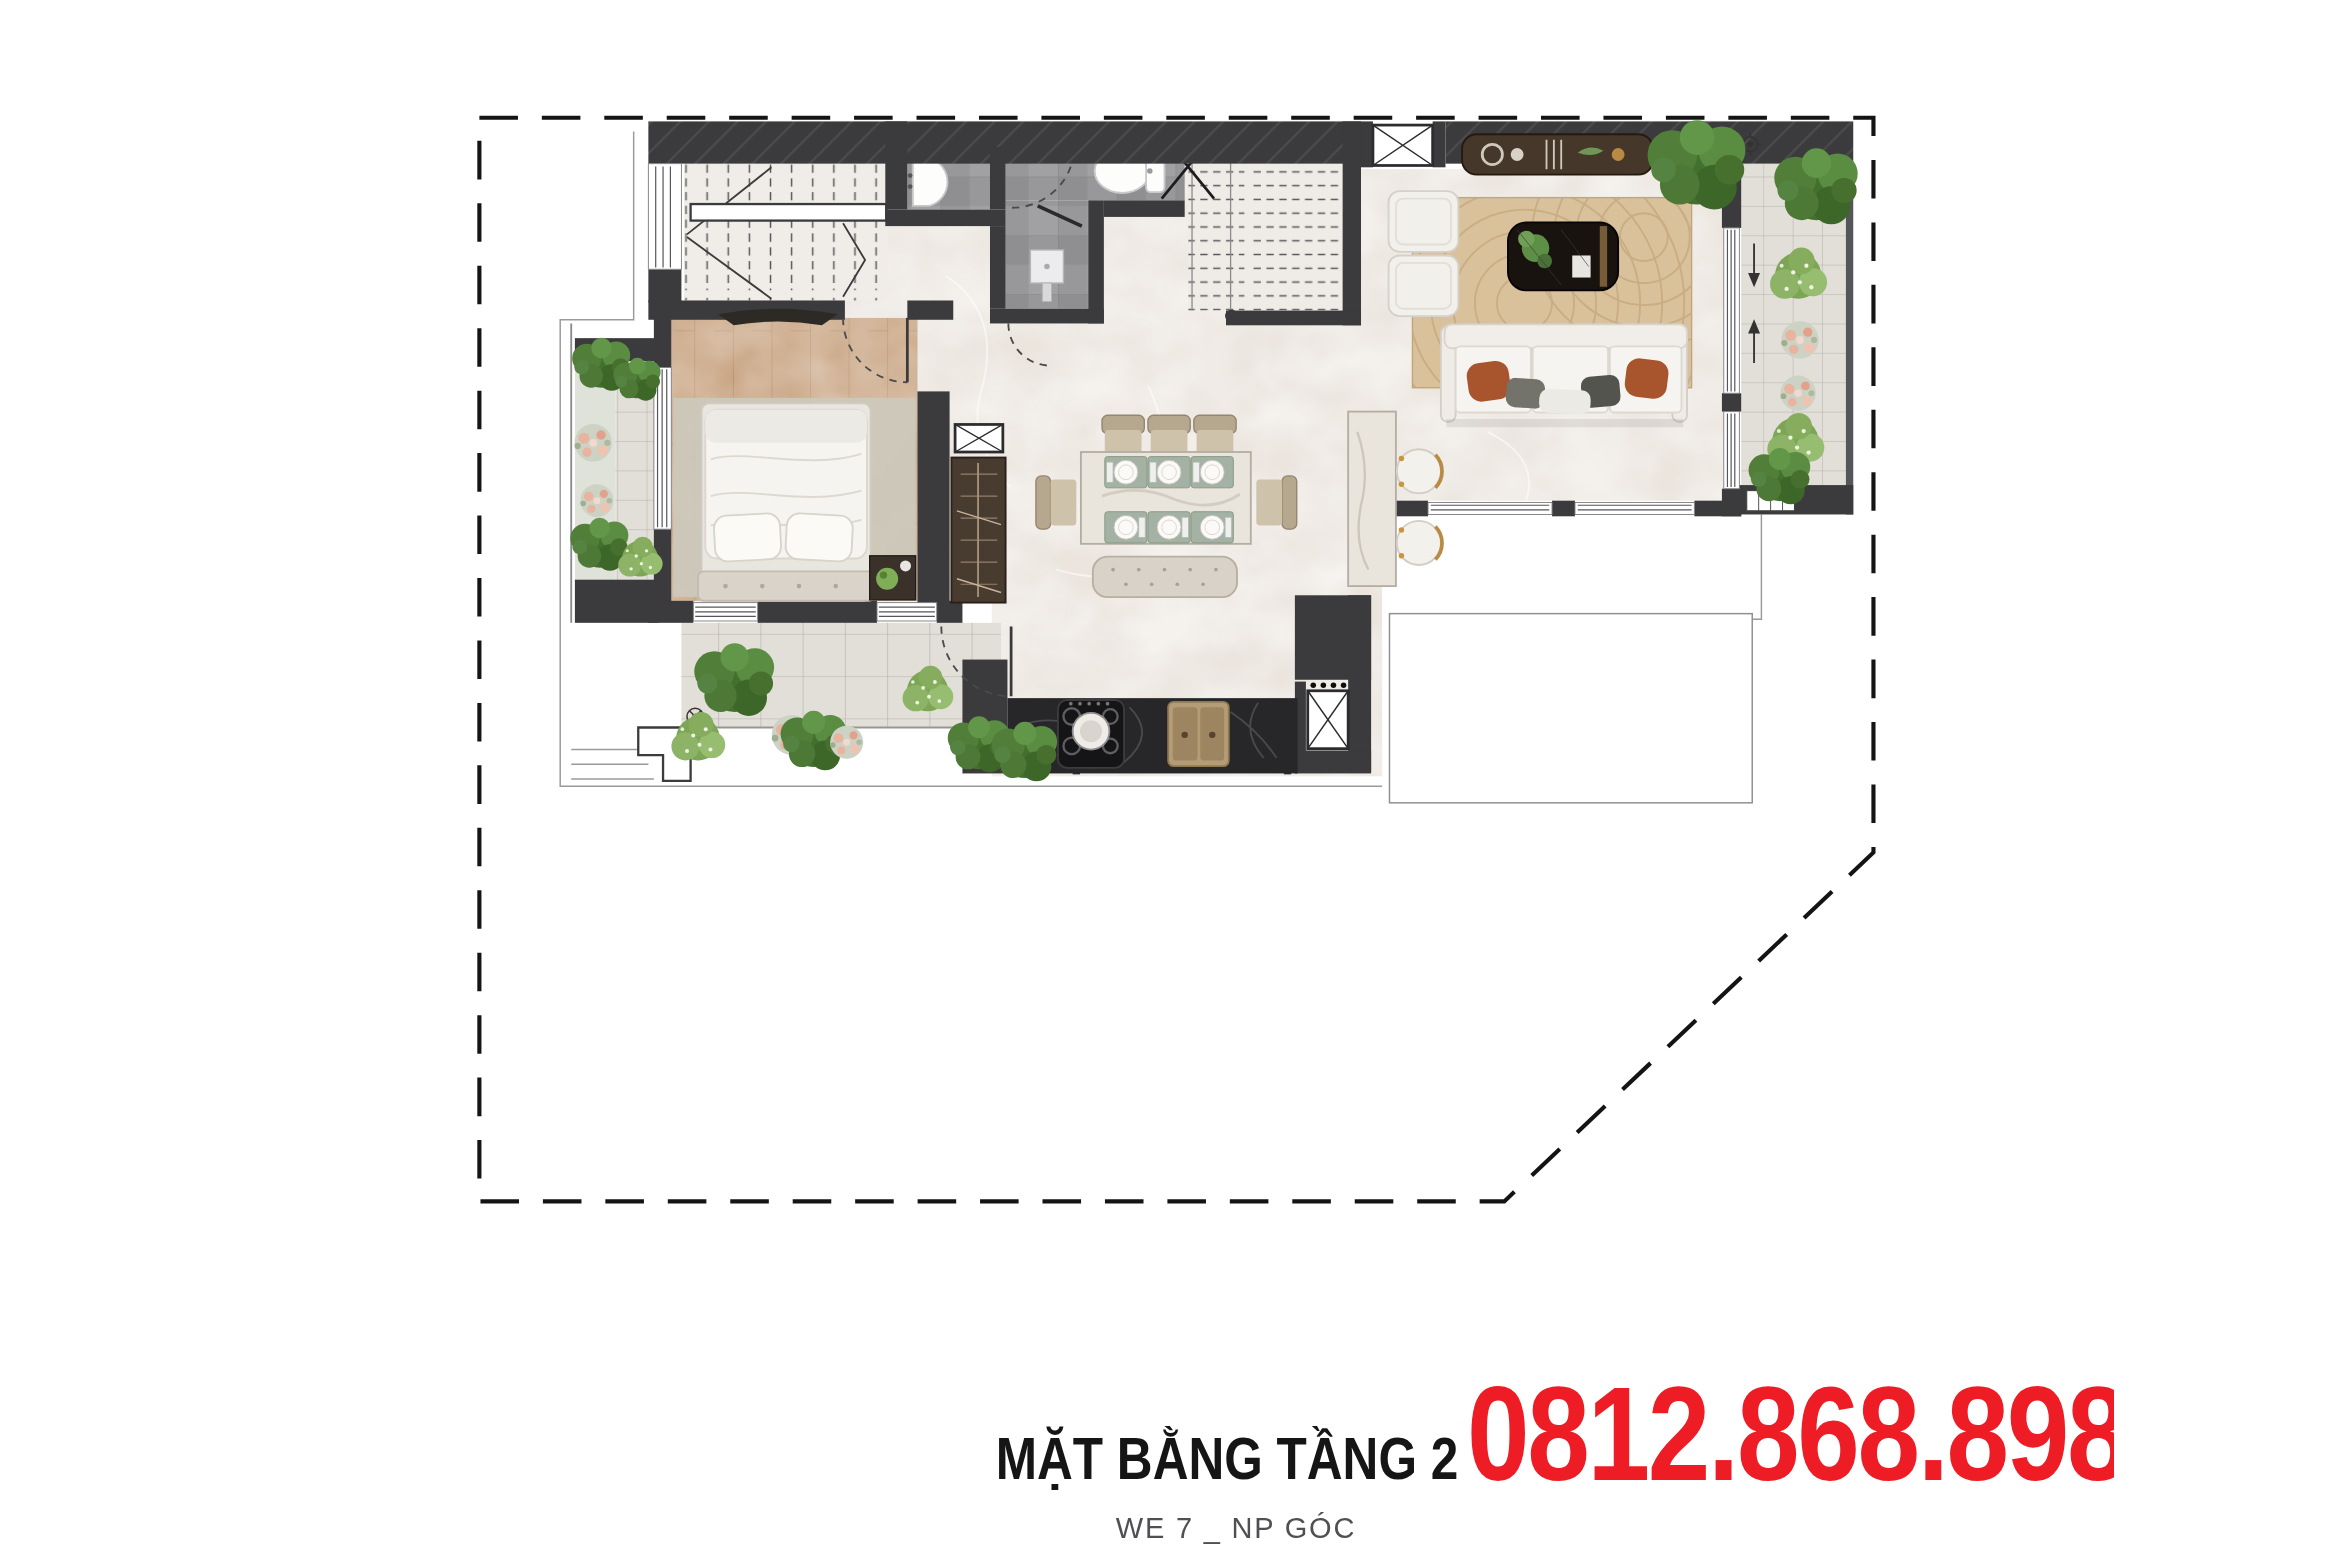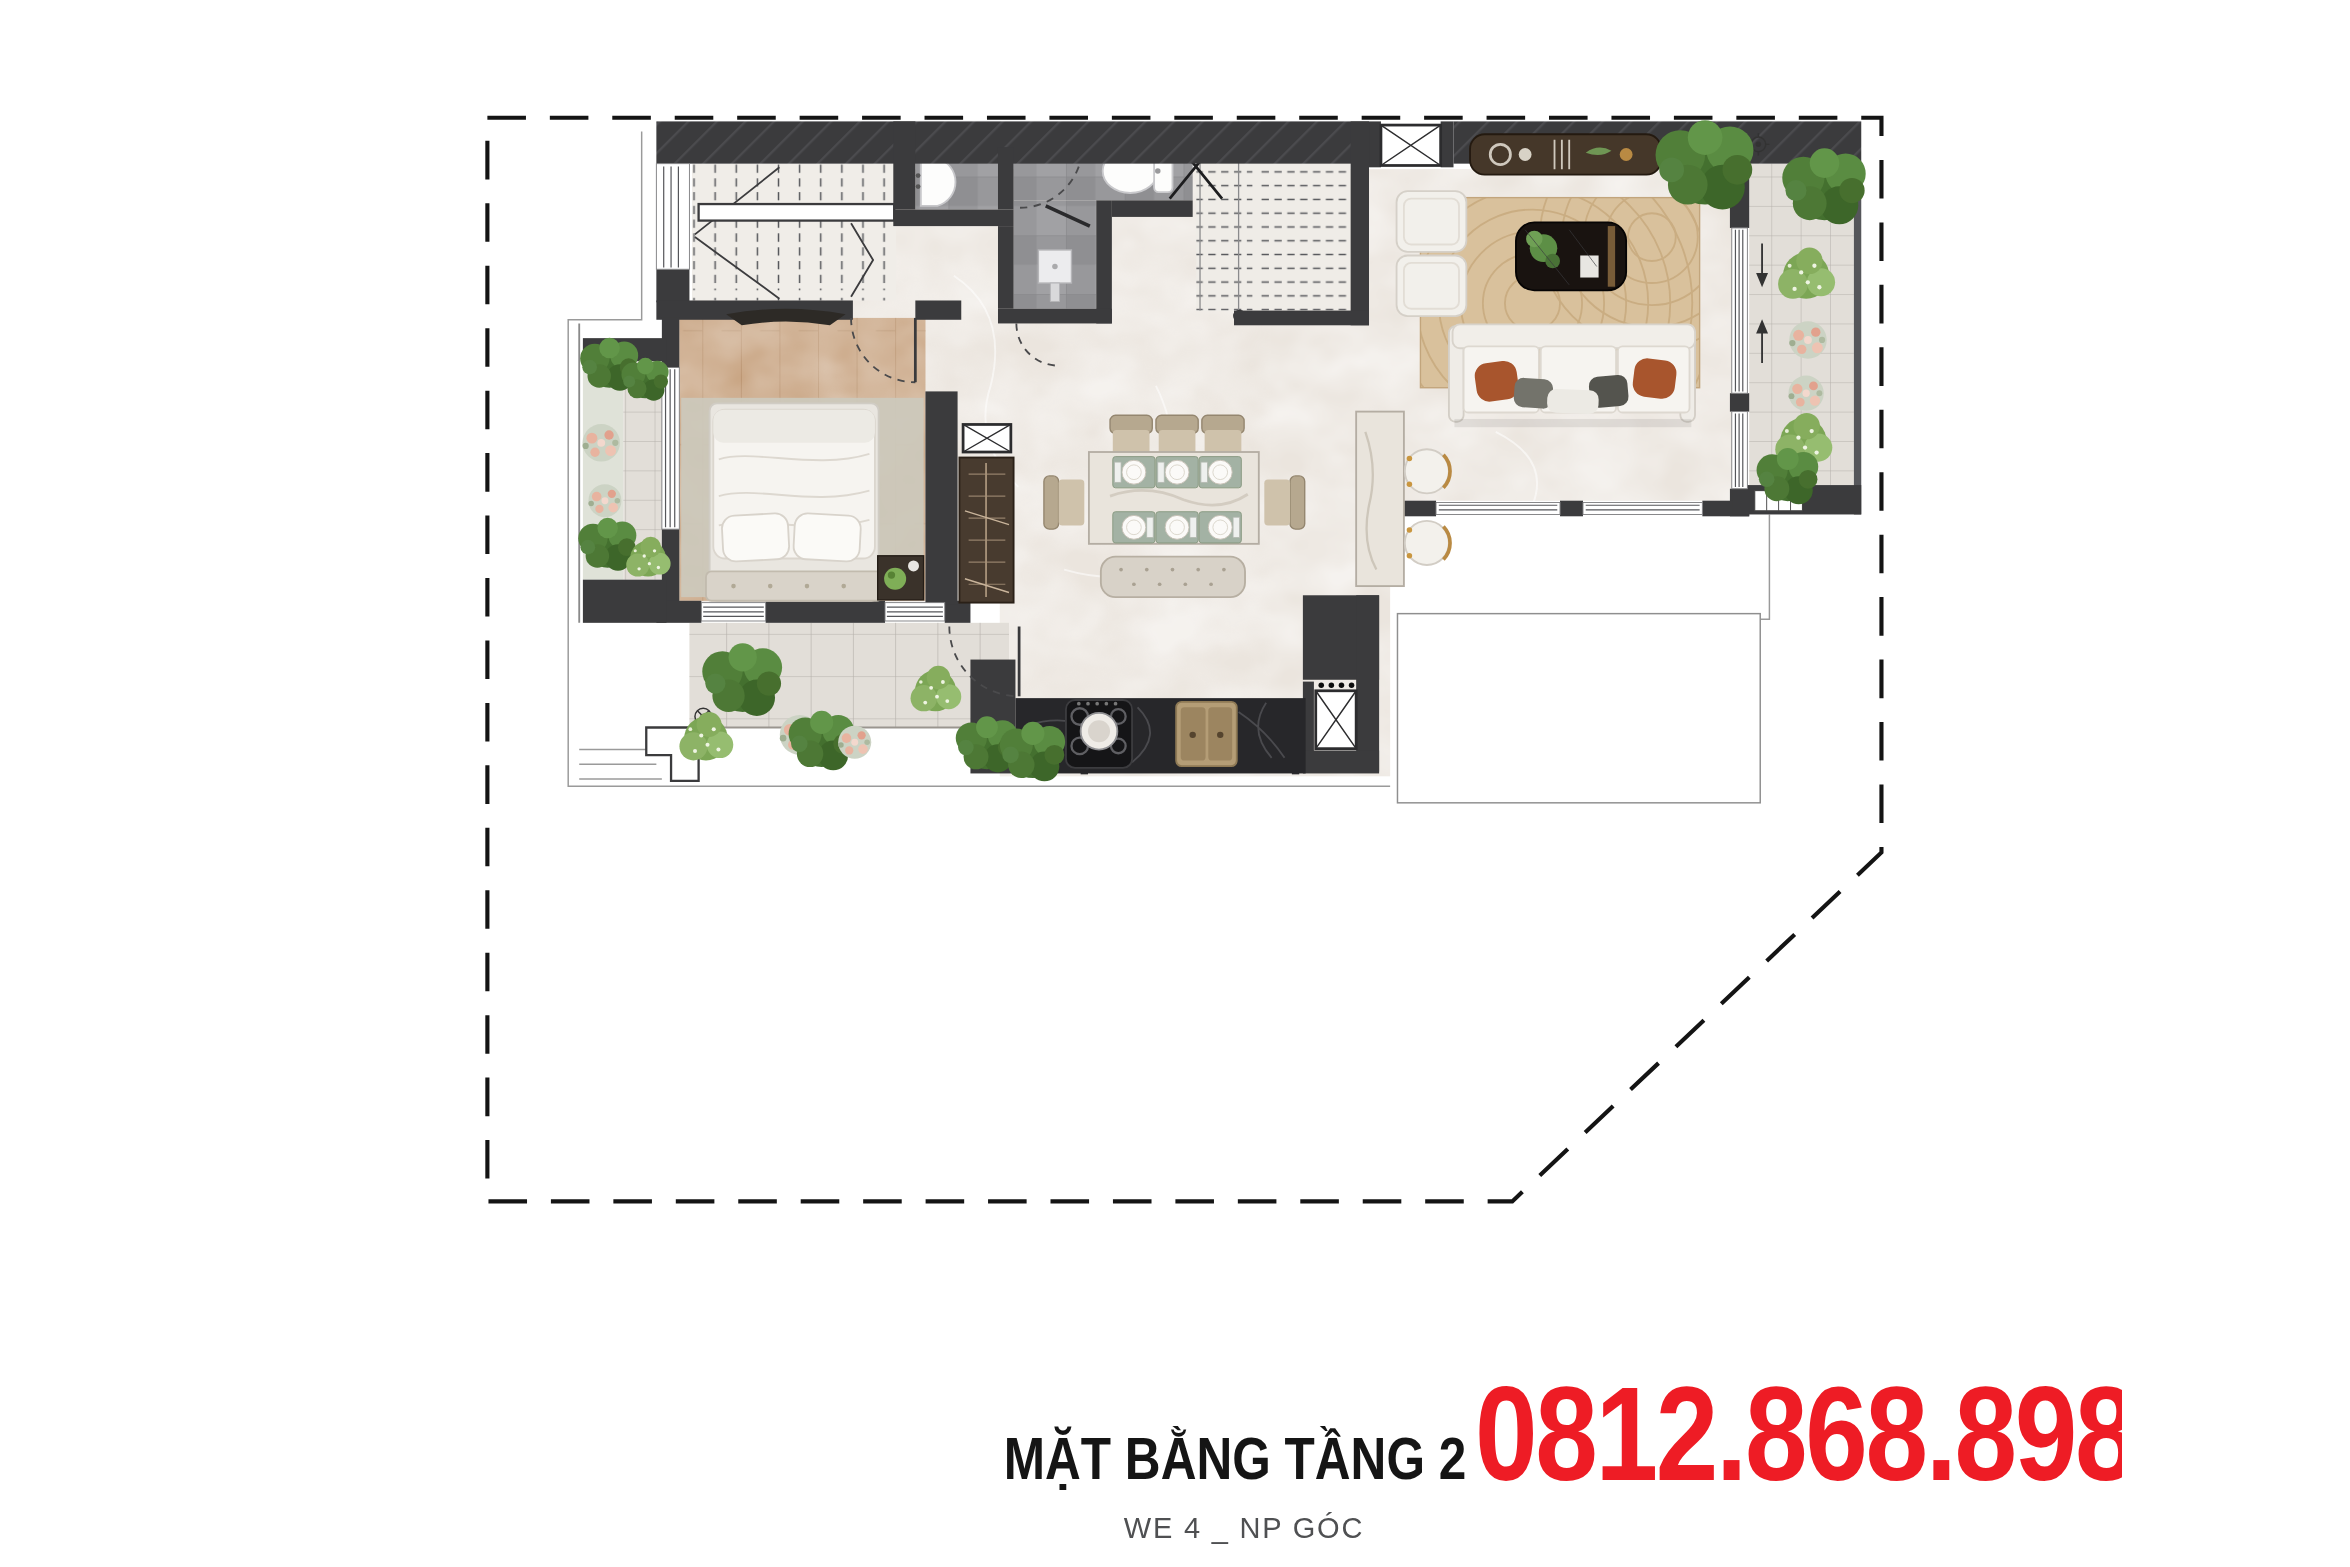--- a/index.html
+++ b/index.html
@@ -1,17 +1,17 @@
 <!DOCTYPE html>
 <html style="--phone_red: #ee1c25; --title_black: #151515; --subtitle_gray: #4f5052; --wall_dark: #3b3b3d; --marble: #ebe5de; --tile: #e2ded8; --bath_gray: #98989b; --wood: #c9a583; --rug_tan: #d9c19c; --counter_black: #27272a; --plant_green: #517f39; --boundary_black: #141414;font-size:14.7px"><head>
 <meta charset="utf-8">
 <style>
   html,body{margin:0;padding:0;background:#fff;}
   body{width:2351px;height:1568px;font-family:"Liberation Sans",sans-serif;}
-  .stage{position:relative;width:2114px;height:1568px;overflow:hidden;background:#fff;margin-left:8px;}
+  .stage{position:relative;width:2114px;height:1568px;overflow:hidden;background:#fff;}
   .plan-svg{position:absolute;left:0;top:0;}
   .ftitle{
     position:absolute;left:1227px;top:1425px;white-space:nowrap;
     font-size:59px;font-weight:800;color:var(--title_black,#151515);
     transform:translateX(-50%) scaleX(.84);letter-spacing:0;
   }
   .fsub{
     position:absolute;left:1236px;top:1512px;white-space:nowrap;
     font-size:29px;font-weight:400;color:var(--subtitle_gray,#4f5052);
     transform:translateX(-50%);letter-spacing:1.8px;
@@ -523,17 +523,17 @@
   <use href="#bD" transform="translate(1978,205) scale(1.15)"></use>
   <use href="#bL" transform="translate(1958,300) scale(0.9)"></use>
   <use href="#fl" transform="translate(1960,370) scale(0.85)"></use>
   <use href="#fl" transform="translate(1958,428) scale(0.8)"></use>
   <use href="#bL" transform="translate(1955,480) scale(0.9)"></use>
   <use href="#bD" transform="translate(1938,520) scale(0.85)"></use>
 </g>
 </svg>
 
 <div class="ftitle">MẶT BẰNG TẦNG 2</div>
-<div class="fsub">WE 4 _ NP GÓC</div>
+<div class="fsub">WE 7 _ NP GÓC</div>
 <div class="fphone">0812.868.898</div>
 
 </div>
 
 
 </body></html>

